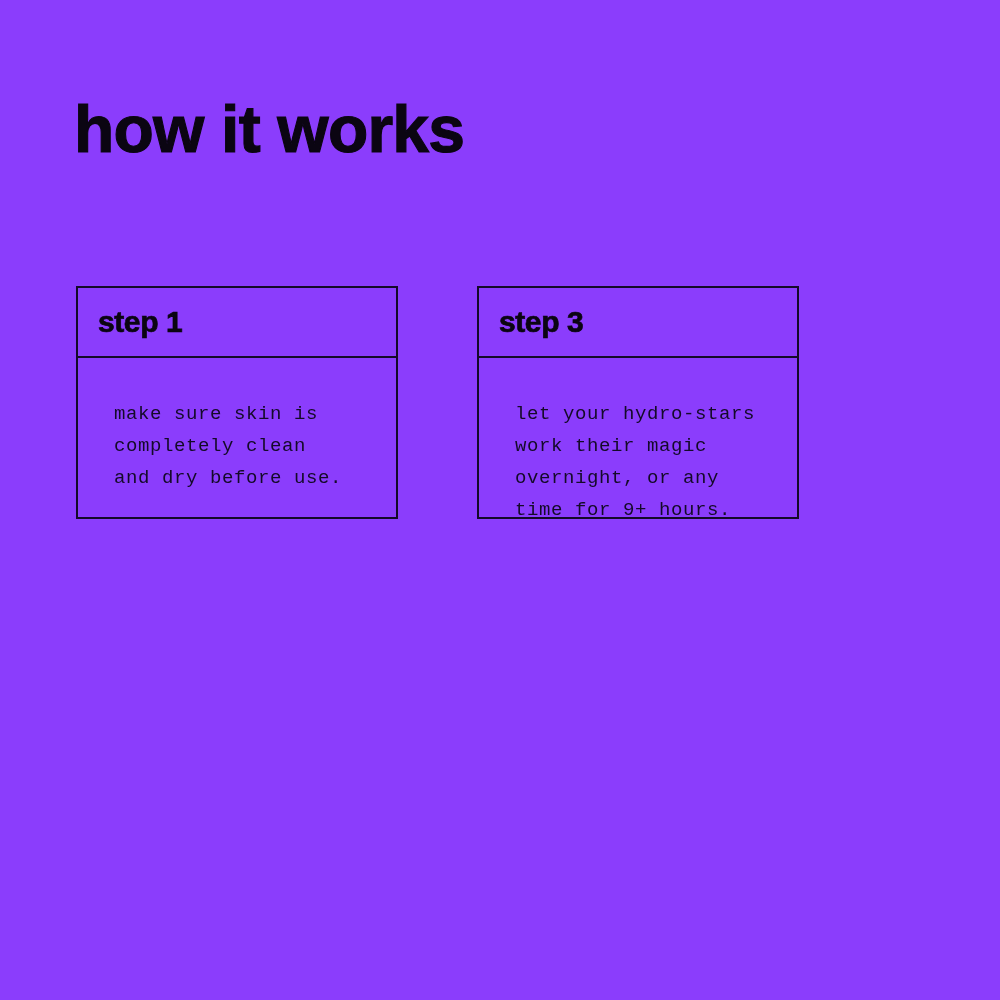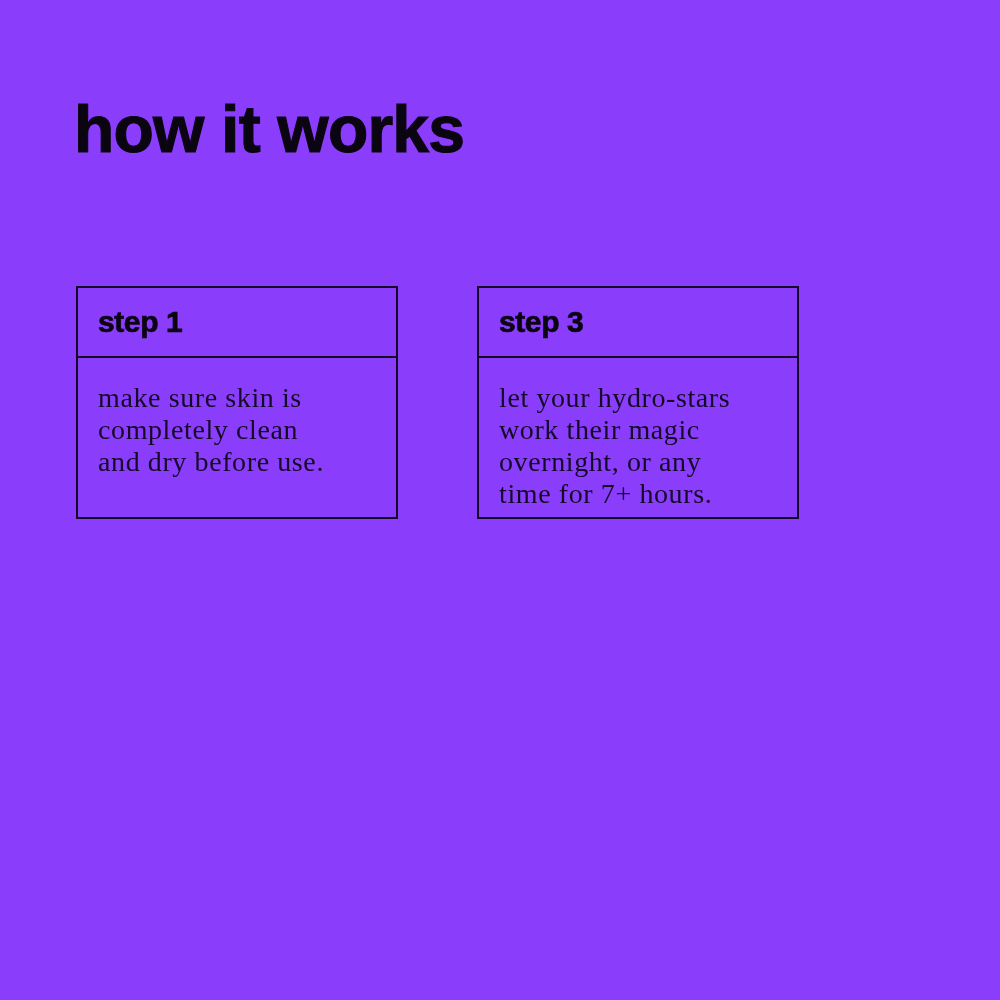--- a/index.html
+++ b/index.html
@@ -72,27 +72,27 @@
     -webkit-text-stroke: 0.7px #0b0512;
     white-space: nowrap;
   }
 
   .step-card-body {
     flex: 1 1 auto;
     padding: 24px 12px 0 20px;
   }
 
   .step-card-text {
-    font-family: Liberation Serif, serif;
-    font-size: 28px;
+    font-family: Liberation Mono, monospace;
+    font-size: 19px;
     line-height: 32px;
     letter-spacing: 0.6px;
     color: #140a28;
     white-space: pre-line;
-    margin: 0;
+    margin: 16px;
   }
 </style>
 </head>
 <body>
 
 <div class="page-title">how it works</div>
 
 <div class="steps-grid">
 
   <div class="step-card">
@@ -108,18 +108,18 @@
 
 
   <div class="step-card">
     <div class="step-card-header">
       <span class="step-card-title">step 3</span>
     </div>
     <div class="step-card-body">
       <p class="step-card-text">let your hydro-stars
 work their magic
 overnight, or any
-time for 7+ hours.</p>
+time for 9+ hours.</p>
     </div>
   </div>
 
 
 </div>
 
 </body></html>

